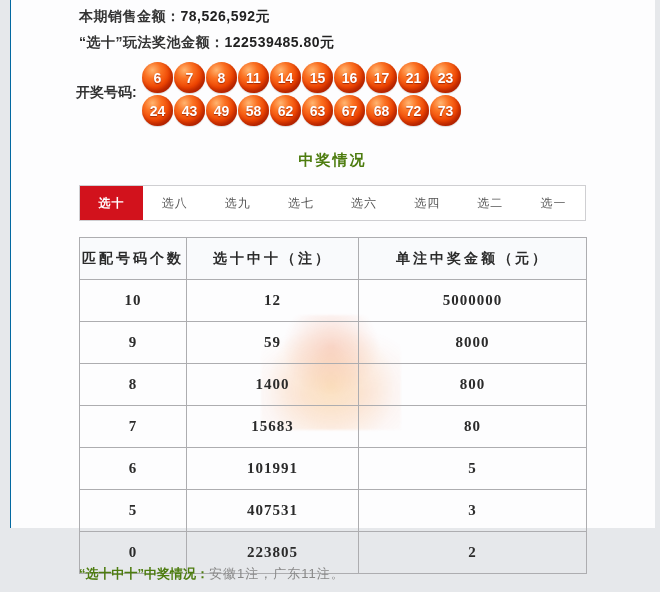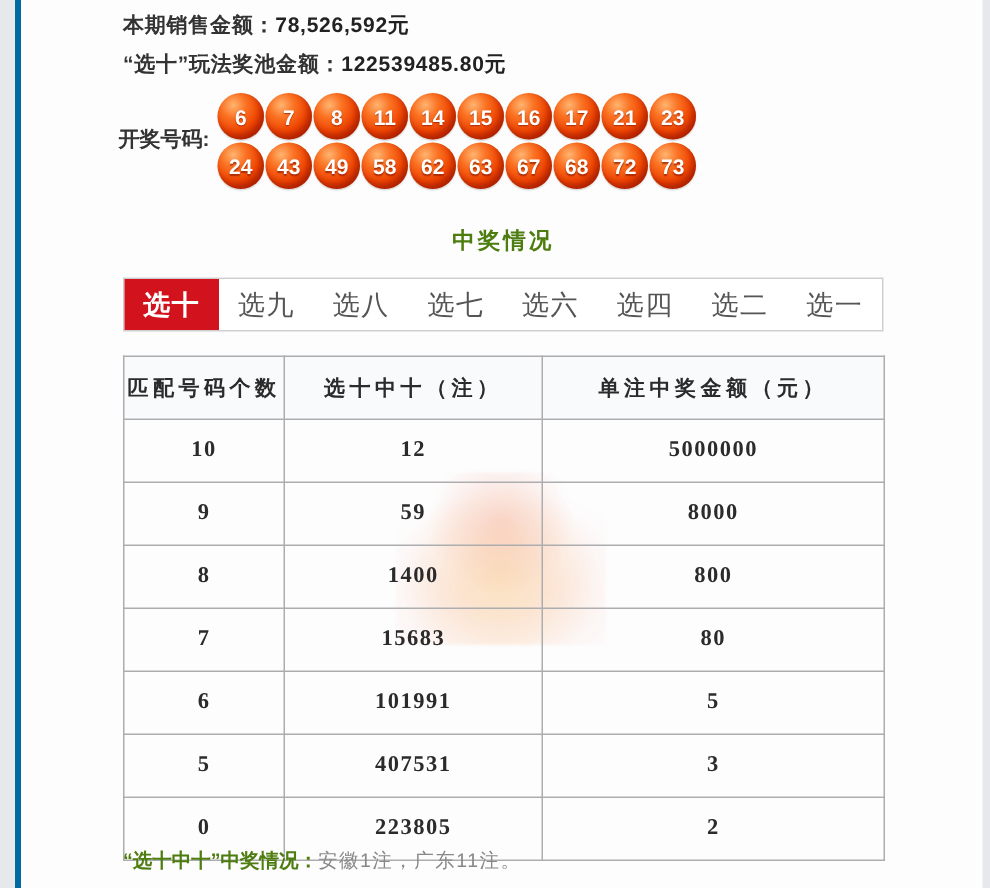--- a/index.html
+++ b/index.html
@@ -4,23 +4,23 @@
 <style>
   * { margin:0; padding:0; box-sizing:border-box; }
   html,body { width:660px; height:592px; overflow:hidden; }
   body {
     font-family:"Liberation Sans","DejaVu Sans",sans-serif;
     background:#e6e8eb;
     position:relative;
     color:#2b2b2b;
   }
   .page {
-    position:absolute; left:10px; top:0; width:645px; height:592px;
+    position:absolute; left:10px; top:0; width:645px; height:528px;
     background:#fdfdfe;
-    border-left:4px solid #0369a1;
+    border-left:1px solid #0369a1;
   }
 
   
   .info-line { position:absolute; left:68px; font-size:14px; font-weight:700; color:#333; letter-spacing:0.5px; }
   .info-line .val { font-weight:700; color:#222; }
   .info-sales { top:8px; }
   .info-pool  { top:34px; }
 
   
   .draw-label { position:absolute; left:65px; top:84px; font-size:14px; font-weight:700; color:#333; }
@@ -41,21 +41,21 @@
     text-align:center; font-size:15px; font-weight:700; color:#4d7c0f; letter-spacing:2px;
   }
 
   
   .tabbar {
     position:absolute; left:68px; top:185px; width:507px; height:36px;
     display:flex; border:1px solid #cfcfd2; background:#fff;
   }
   .tab {
     flex:1; display:flex; align-items:center; justify-content:center;
-    font-size:18px; color:#555; cursor:pointer; letter-spacing:1px;
+    font-size:12px; color:#555; cursor:pointer; letter-spacing:1px;
   }
   .tab.active { background:#d2121c; color:#fff; font-weight:700; }
 
   
   .watermark {
     position:absolute; left:250px; top:315px; width:140px; height:115px;
     background:
       radial-gradient(circle at 50% 28%, rgba(230,60,10,0.30) 0%, rgba(230,60,10,0.12) 28%, rgba(230,60,10,0) 45%),
       radial-gradient(ellipse at 50% 62%, rgba(250,170,20,0.35) 0%, rgba(250,140,20,0.15) 40%, rgba(250,140,20,0) 65%),
       radial-gradient(circle at 30% 70%, rgba(235,80,10,0.18) 0%, rgba(235,80,10,0) 50%),
@@ -123,22 +123,22 @@
       <div class="ball">68</div>
       <div class="ball">72</div>
       <div class="ball">73</div>
     </div>
   </div>
 
   <div class="section-title">中奖情况</div>
 
   <div class="tabbar">
     <div class="tab active">选十</div>
+    <div class="tab">选八</div>
     <div class="tab">选九</div>
-    <div class="tab">选八</div>
     <div class="tab">选七</div>
     <div class="tab">选六</div>
     <div class="tab">选四</div>
     <div class="tab">选二</div>
     <div class="tab">选一</div>
   </div>
 
   <div class="watermark"></div>
 
   <table class="prize-table">

